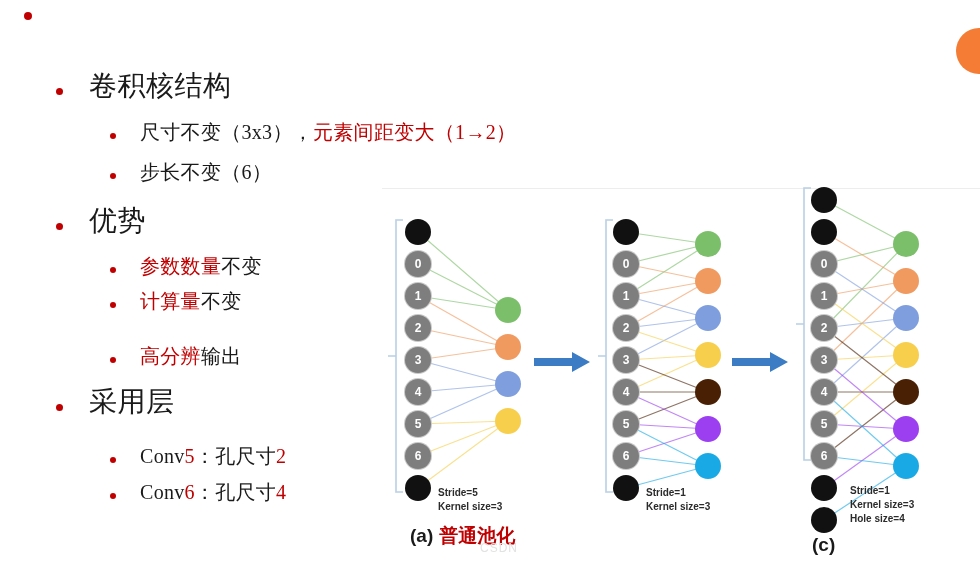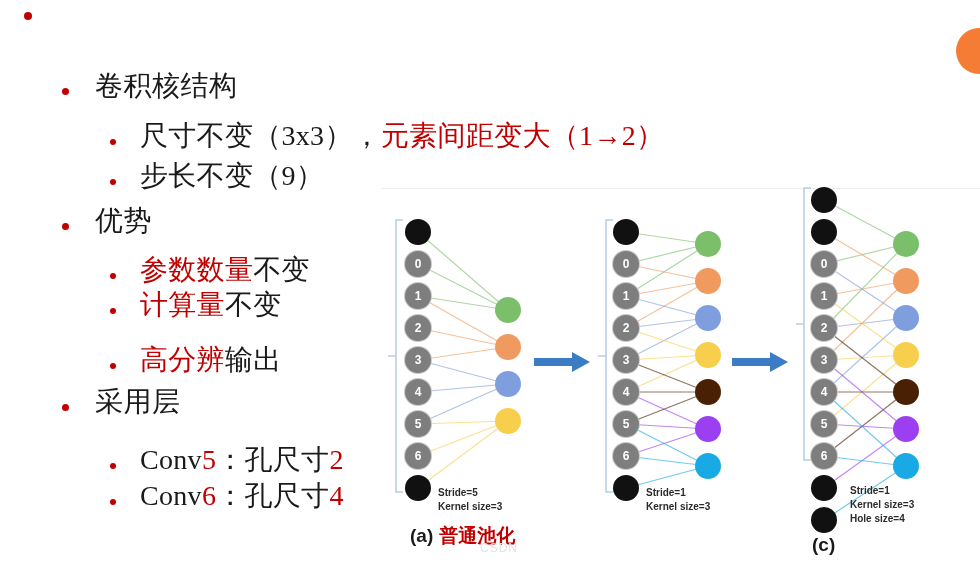--- a/index.html
+++ b/index.html
@@ -42,28 +42,28 @@
     flex: none;
     display: inline-block;
   }
 
   
   .lv1 { left: 24px; }
   .lv1 .bullet { width: 8px; height: 8px; margin-right: 30px; }
   .lv1 .txt { font-size: 33px; line-height: 1; letter-spacing: 0.5px; }
 
   
-  .lv2 { left: 62px; justify-content: space-between; }
+  .lv2 { left: 56px; justify-content: space-between; }
   .lv2 .bullet { width: 7px; height: 7px; margin-right: 26px; }
   .lv2 .txt { font-size: 28px; line-height: 1; letter-spacing: 0.5px; }
 
   
   .lv3 { left: 110px; }
   .lv3 .bullet { width: 6px; height: 6px; margin-right: 24px; }
-  .lv3 .txt { font-size: 28px; line-height: 1; letter-spacing: 0.3px; font-family: Liberation Serif, serif; }
+  .lv3 .txt { font-size: 20px; line-height: 1; letter-spacing: 0.3px; font-family: Liberation Serif, serif; }
 
   .red { color: #c00000; }
 
   
   .diagram {
     position: absolute;
     left: 382px;
     top: 186px;
     width: 598px;
     height: 390px;
@@ -149,21 +149,21 @@
     <span class="txt">卷积核结构</span>
   </div>
 
   <div class="row lv3" style="top:122px">
     <span class="bullet"></span>
     <span class="txt"><span>尺寸不变（3x3），</span><span class="red">元素间距变大（1→2）</span></span>
   </div>
 
   <div class="row lv3" style="top:162px">
     <span class="bullet"></span>
-    <span class="txt">步长不变（9）</span>
+    <span class="txt">步长不变（6）</span>
   </div>
 
   <div class="row lv2" style="top:207px">
     <span class="bullet"></span>
     <span class="txt">优势</span>
   </div>
 
   <div class="row lv3" style="top:256px">
     <span class="bullet"></span>
     <span class="txt"><span class="red">参数数量</span><span>不变</span></span>

